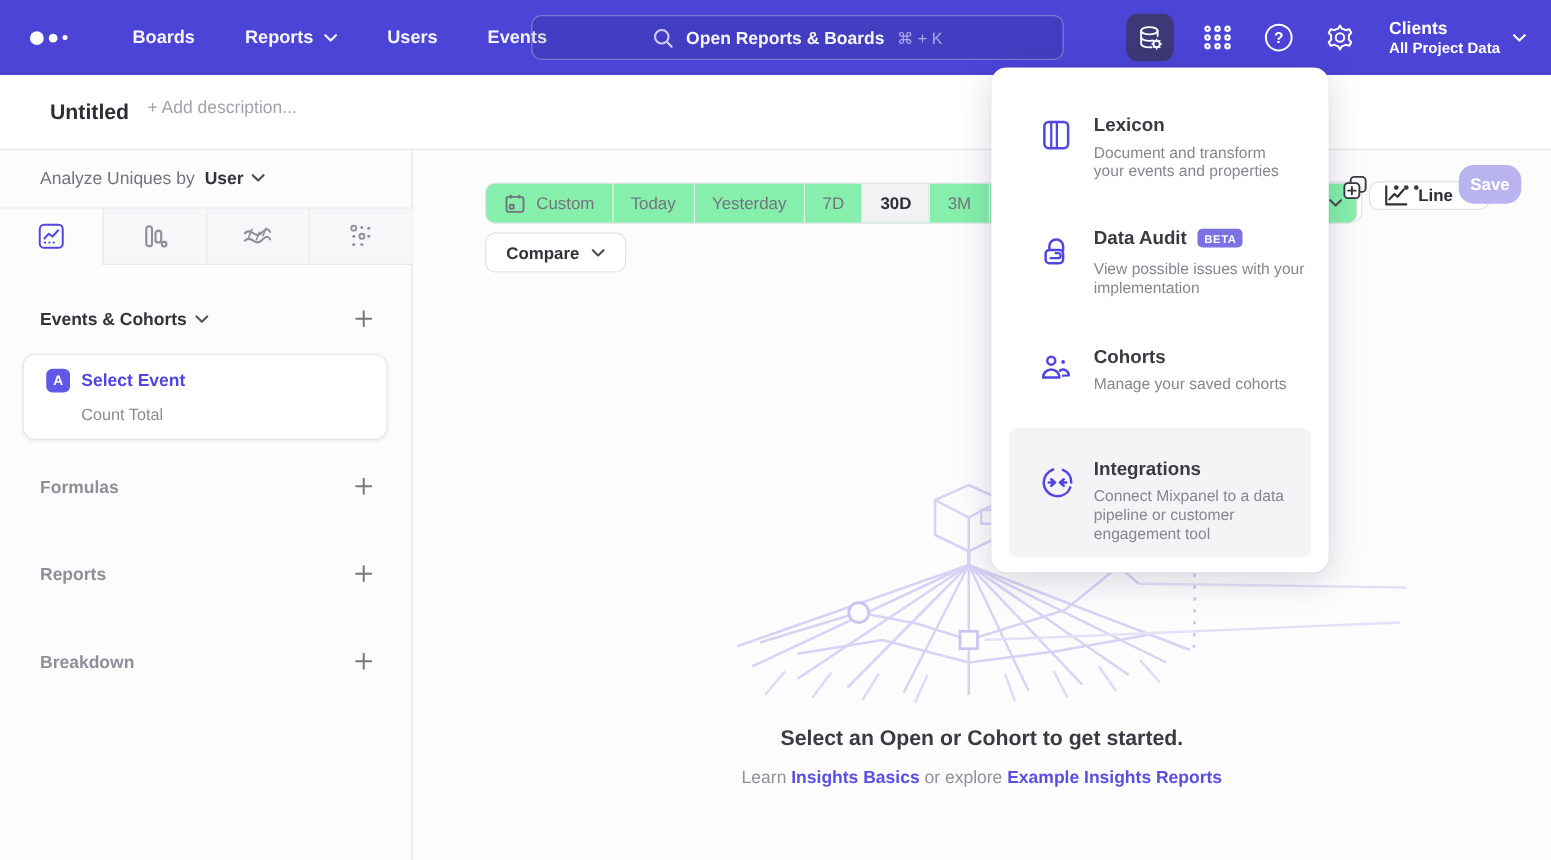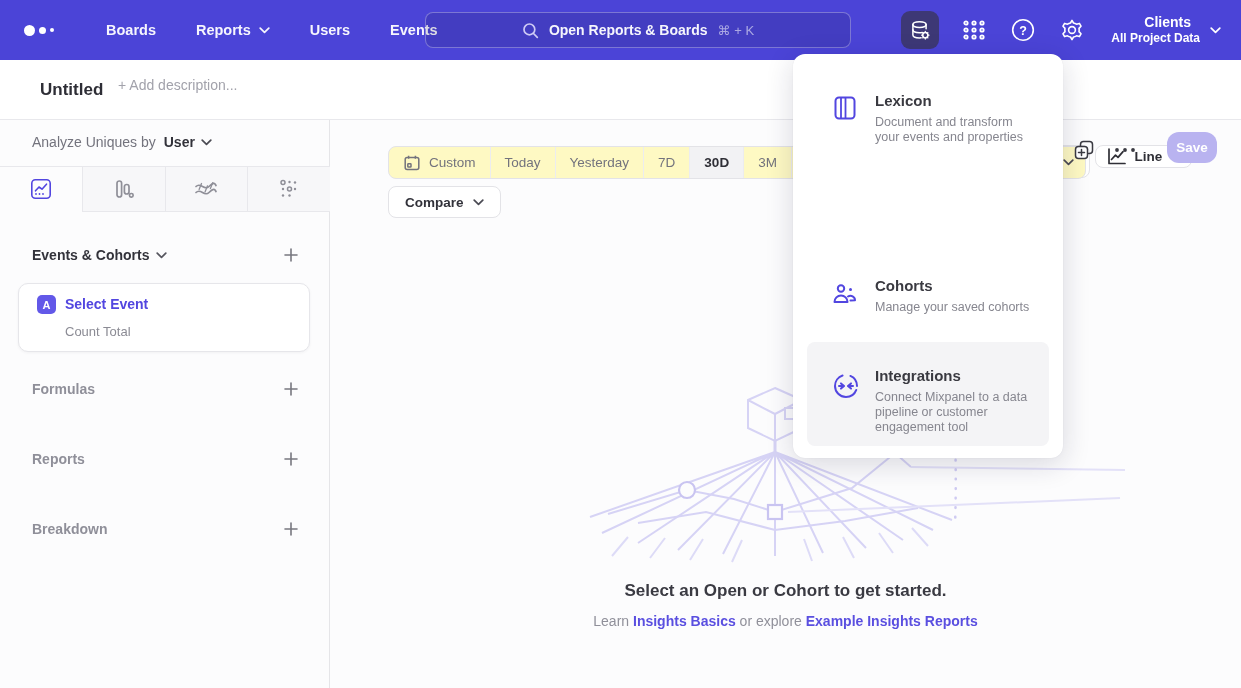--- a/index.html
+++ b/index.html
@@ -16,21 +16,21 @@
   .navitem { color:rgba(255,255,255,.95); font-size:14.5px; font-weight:600; display:flex; align-items:center; gap:8px; cursor:pointer; }
   .chev { width:11px; height:7px; flex:0 0 auto; }
   .chev path { fill:none; stroke:currentColor; stroke-width:1.7; stroke-linecap:round; stroke-linejoin:round; }
   .searchbox { position:absolute; left:425px; top:12px; width:426px; height:36px; border:1px solid rgba(255,255,255,.30); background:rgba(0,0,0,.10); border-radius:8px; display:flex; align-items:center; justify-content:center; gap:10px; color:#fff; cursor:text;text-align:right; }
   .searchbox .ph { font-size:14px; font-weight:600; color:rgba(255,255,255,.95); }
   .searchbox .kbd { font-size:13px; color:rgba(255,255,255,.55); }
   .nav-right { position:absolute; right:20px; top:0; height:60px; display:flex; align-items:center; gap:21px; }
   .iconbtn { width:28px; height:28px; display:flex; align-items:center; justify-content:center; color:#fff; cursor:pointer; }
   .iconbtn.active { width:38px; height:38px; background:#3d3876; border-radius:9px; }
   .project { display:flex; align-items:center; gap:10px; color:#fff; cursor:pointer; margin-left:4px; }
-  .project .pname { font-size:14px; font-weight:700; line-height:17px;margin-left:33px; }
+  .project .pname { font-size:14px; font-weight:700; line-height:17px; }
   .project .pscope { font-size:12px; font-weight:700; line-height:15px; }
 
   
   .header { position:absolute; left:0; top:60px; width:1241px; height:60px; background:#fff; border-bottom:1px solid #e8e8ec; z-index:5; }
   .title { position:absolute; left:40px; top:20px; font-size:17px; font-weight:700; color:#2e2e36; cursor:text; }
   .desc { position:absolute; left:118px; top:17px; font-size:14px; color:#a2a2ab; cursor:text; }
   .hicon { position:absolute; top:78px; width:24px; height:24px; color:#3a3a42; cursor:pointer; display:flex; align-items:center; justify-content:center; }
   .savebtn { position:absolute; left:1167px; top:72px; width:50px; height:31px; border:none; border-radius:12px; background:#b9b3f0; color:#fff; font-family:inherit; font-size:13.5px; font-weight:700; cursor:pointer; }
 
   
@@ -50,21 +50,21 @@
   .plusbtn svg { width:14px; height:14px; }
   .plusbtn path { stroke:currentColor; stroke-width:1.6; stroke-linecap:round; }
   .eventcard { position:absolute; left:18px; top:163px; width:292px; height:69px; background:#fff; border:1px solid #e6e6ea; border-radius:10px; box-shadow:0 1px 3px rgba(30,30,60,.05); cursor:pointer; }
   .abadge { position:absolute; left:18px; top:11px; width:19px; height:19px; border-radius:5px; background:#6258e8; color:#fff; font-size:11px; font-weight:700; display:flex; align-items:center; justify-content:center; }
   .evtitle { position:absolute; left:46px; top:12px; font-size:14px; font-weight:600; color:#5246e0; }
   .evsub { position:absolute; left:46px; top:40px; font-size:13px; color:#8b8b94; }
 
   
   .main { position:absolute; left:330px; top:120px; width:911px; height:568px; background:#fcfcfd; overflow:hidden; }
   .deco { position:absolute; left:220px; top:220px; width:620px; height:230px; z-index:1; }
-  .datebar { position:absolute; left:58px; top:26px; width:698px; height:33px; background:#fef9c3; border:1px solid #e3e3e7; border-radius:8px; display:flex; align-items:stretch; z-index:2; }
+  .datebar { position:absolute; left:58px; top:26px; width:698px; height:33px; background:#86efac; border:1px solid #e3e3e7; border-radius:8px; display:flex; align-items:stretch; z-index:2; }
   .dseg { display:flex; align-items:center; justify-content:center; gap:8px; padding:0 14px; font-size:13.5px; color:#73737d; border-left:1px solid #ececef; cursor:pointer; white-space:nowrap; }
   .dseg:first-child { border-left:none; border-radius:7px 0 0 7px; }
   .dseg.active { background:#f2f2f4; color:#2f2f36; font-weight:700; }
   .dseg.fill { flex:1; cursor:default; }
   .dseg.endchev { width:34px; padding:0; border-radius:0 7px 7px 0; color:#4b4b54; }
   .comparebtn { position:absolute; left:58px; top:66px; height:32px; padding:0 16px; background:#fff; border:1px solid #e3e3e7; border-radius:8px; display:flex; align-items:center; gap:9px; font-size:13.5px; font-weight:600; color:#32323a; cursor:pointer; z-index:2; }
   .linebtn { position:absolute; right:49px; top:25px; height:23px; width:97px; background:#fff; border:1px solid #e3e3e7; border-radius:8px; display:flex; align-items:center; justify-content:center; gap:8px; font-size:13.5px; font-weight:600; color:#2f2f36; cursor:pointer; z-index:2; }
   .hiddenctl { position:absolute; left:640px; top:25px; width:120px; height:33px; background:#fff; border:1px solid #e3e3e7; border-radius:8px; z-index:1; }
   .empty-title { position:absolute; left:0; right:0; top:461px; text-align:center; font-size:17px; font-weight:700; color:#3a3a42; z-index:2; }
   .empty-sub { position:absolute; left:0; right:0; top:493px; text-align:center; font-size:14px; color:#90909a; z-index:2; }
@@ -364,20 +364,37 @@
       </span>
       <span class="mtitle">
           <span>Lexicon</span>
         </span>
       <div class="mdesc">
           <div>Document and transform</div>
           <div>your events and properties</div>
         </div>
     </div>
 
+    <div class="mi" style="top:128px; height:80px;">
+      <span class="mic" style="top:6px;">
+        <svg width="28" height="28" viewBox="0 0 28 28" fill="none" stroke="currentColor" stroke-width="2" stroke-linecap="round" stroke-linejoin="round">
+          <path d="M8.5 12 v-3 a5.5 5.5 0 0 1 11 0 v3"></path>
+          <rect x="5.5" y="12" width="14" height="10.5" rx="3"></rect>
+          <path d="M9.5 18.5 h6 a2 2 0 0 0 0 -4 h-2" stroke-width="1.8"></path>
+        </svg>
+      </span>
+      <span class="mtitle">
+          <span>Data Audit</span>
+          <span class="beta">BETA</span>
+        </span>
+      <div class="mdesc" style="top:26px; width:196px;">
+          <div>View possible issues with your</div>
+          <div>implementation</div>
+        </div>
+    </div>
 
     <div class="mi" style="top:223px; height:60px;">
       <span class="mic" style="top:3px;">
         <svg width="28" height="28" viewBox="0 0 28 28" fill="none" stroke="currentColor" stroke-width="2" stroke-linecap="round" stroke-linejoin="round">
           <circle cx="10" cy="8.5" r="3.2"></circle>
           <path d="M3.5 22 a6.5 6.5 0 0 1 13 0 Z"></path>
           <circle cx="19.5" cy="9.5" r="1.5" fill="currentColor" stroke="none"></circle>
           <path d="M17 16.5 a4.5 4.5 0 0 1 7 3.8 l-4.5.2"></path>
         </svg>
       </span>

